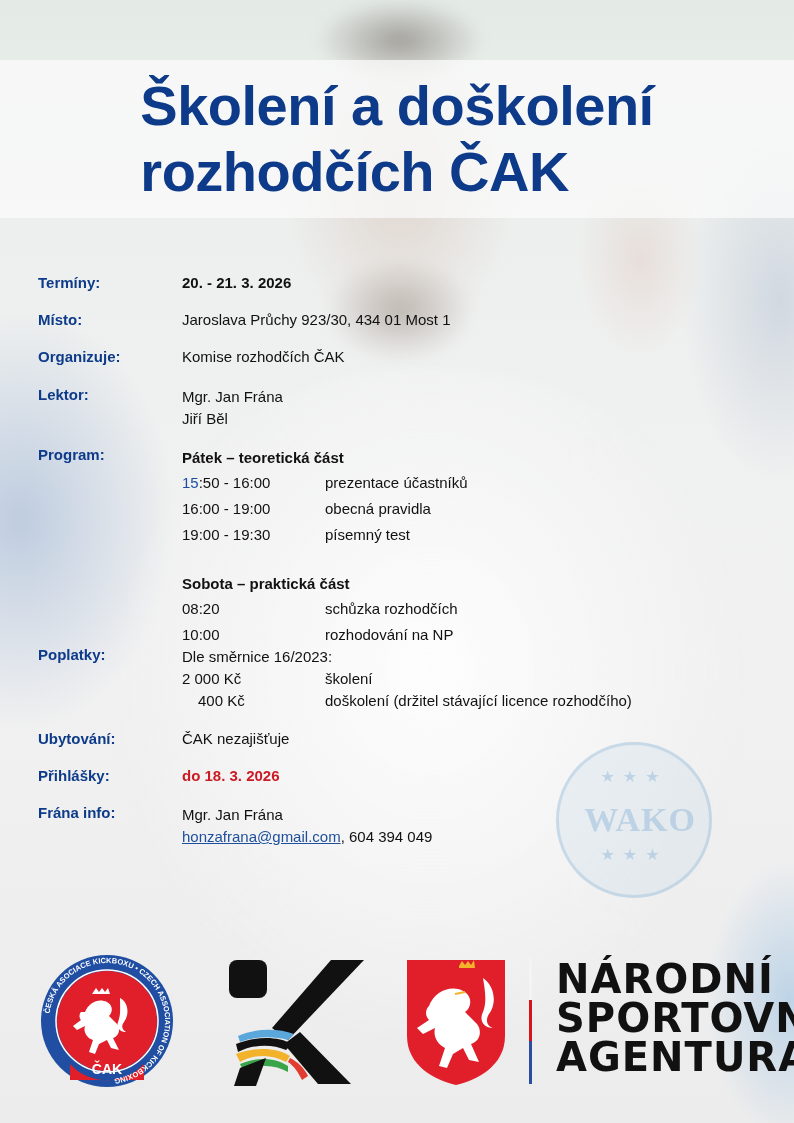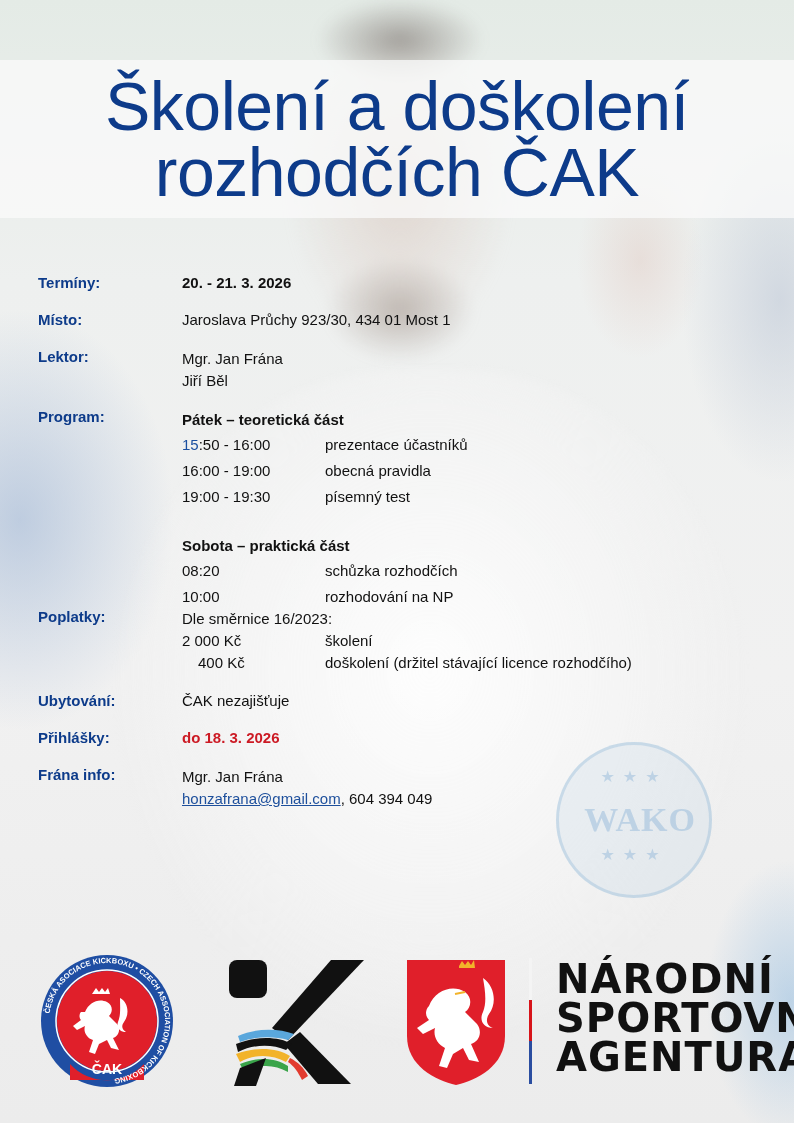--- a/index.html
+++ b/index.html
@@ -47,23 +47,23 @@
     .bg .wako i {
       position: absolute; left: 0; right: 0; font-style: normal; text-align: center;
       color: rgba(140,180,215,0.45); font-size: 16px; letter-spacing: 8px;
     }
     .title-band {
       position: absolute; left: 0; top: 60px; width: 794px; height: 158px;
       background: rgba(250,250,250,0.78);
       display: flex; flex-direction: column; align-items: center; justify-content: center;
     }
     .title-band h1 {
-      margin: 0; text-align: center; color: #0d3b8a;
-      font-family: "Liberation Sans", sans-serif; font-weight: normal;
-      font-size: 68px; line-height: 66px; letter-spacing: -0.5px;
+      margin: 0; text-align: left; color: #0d3b8a;
+      font-family: "Liberation Sans", sans-serif; font-weight: bold;
+      font-size: 56px; line-height: 66px; letter-spacing: -0.5px;
     }
     .info { position: absolute; left: 38px; top: 274px; width: 740px; font-size: 15px; color: #111; }
     .row { position: relative; display: flex; }
     .label { width: 144px; flex: none; color: #0d3b8a; font-weight: bold; }
     .val { flex: 1; }
     .val .line { line-height: 22px; }
     .bold { font-weight: bold; }
     .red { color: #cc1a24; font-weight: bold; }
     .slot { display: flex; line-height: 26px; }
     .slot .t { width: 143px; flex: none; }
@@ -104,20 +104,24 @@
 
 <div class="info">
   <div class="row" style="height:37px">
     <div class="label">Termíny:</div>
     <div class="val bold">20. - 21. 3. 2026</div>
   </div>
   <div class="row" style="height:37px">
     <div class="label">Místo:</div>
     <div class="val">Jaroslava Průchy 923/30, 434 01 Most 1</div>
   </div>
+  <div class="row" style="height:38px">
+    <div class="label">Organizuje:</div>
+    <div class="val">Komise rozhodčích ČAK</div>
+  </div>
   <div class="row" style="height:60px">
     <div class="label">Lektor:</div>
     <div class="val">
       <div class="line">Mgr. Jan Frána</div>
       <div class="line">Jiří Běl</div>
     </div>
   </div>
   <div class="row" style="height:200px">
     <div class="label">Program:</div>
     <div class="val">

